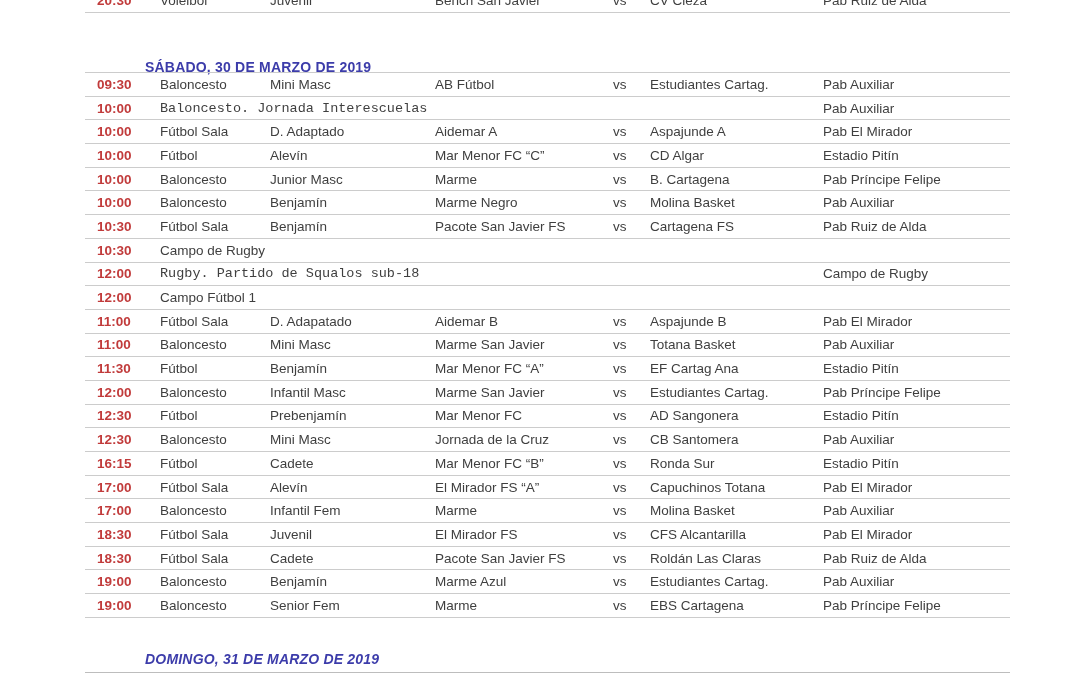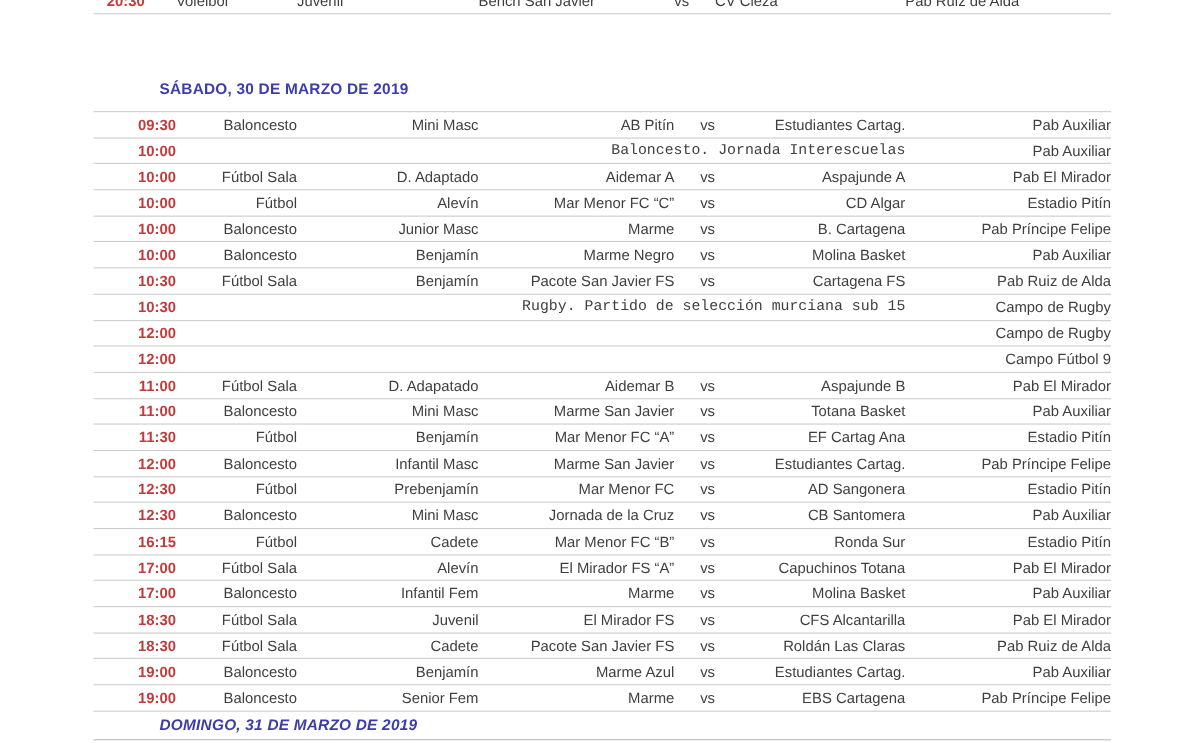--- a/index.html
+++ b/index.html
@@ -7,28 +7,28 @@
     width:1080px;height:675px;position:relative;overflow:hidden;
     background:#ffffff;
     font-family:"Liberation Sans","DejaVu Sans",sans-serif;
     font-size:13.5px;color:var(--text-color,#3f3f3f);
   }
   .day-header{
     position:absolute;left:145px;
     font-weight:bold;font-size:14px;letter-spacing:.2px;
     color:var(--header-color,#3c3caa);white-space:nowrap;
   }
-  #saturday-header{top:72px;}
+  #saturday-header{top:59px;}
   #sunday-header{top:651px;font-style:italic;}
   .sched-table{
     position:absolute;left:85px;width:925px;
     border-top:1px solid var(--border-color,#cccccc);
   }
   #top-partial-table{top:-11px;border-top:none;}
-  #saturday-table{top:101px;text-align:right;}
+  #saturday-table{top:72px;}
   .row{
     display:flex;align-items:center;box-sizing:border-box;
     height:23.7px;border-bottom:1px solid var(--border-color,#cccccc);
   }
   .cell{white-space:nowrap;display:block;}
   .c-time{width:75px;padding-left:12px;box-sizing:border-box;
     color:var(--time-color,#c13b3b);font-weight:bold;}
   .c-sport{width:110px;}
   .c-category{width:165px;}
   .c-team1{width:178px;}
@@ -56,21 +56,21 @@
   </div>
 </div>
 
 <div class="day-header" id="saturday-header">SÁBADO, 30 DE MARZO DE 2019</div>
 
 <div class="sched-table" id="saturday-table">
     <div class="row">
       <span class="cell c-time">09:30</span>
       <span class="cell c-sport">Baloncesto</span>
       <span class="cell c-category">Mini Masc</span>
-      <span class="cell c-team1">AB Pitín</span>
+      <span class="cell c-team1">AB Fútbol</span>
       <span class="cell c-vs">vs</span>
       <span class="cell c-team2">Estudiantes Cartag.</span>
       <span class="cell c-venue">Pab Auxiliar</span>
     </div>
     <div class="row">
       <span class="cell c-time">10:00</span>
       <span class="cell c-span">Baloncesto. Jornada Interescuelas</span>
       <span class="cell c-venue">Pab Auxiliar</span>
     </div>
     <div class="row">
@@ -113,30 +113,30 @@
       <span class="cell c-time">10:30</span>
       <span class="cell c-sport">Fútbol Sala</span>
       <span class="cell c-category">Benjamín</span>
       <span class="cell c-team1">Pacote San Javier FS</span>
       <span class="cell c-vs">vs</span>
       <span class="cell c-team2">Cartagena FS</span>
       <span class="cell c-venue">Pab Ruiz de Alda</span>
     </div>
     <div class="row">
       <span class="cell c-time">10:30</span>
-      <span class="cell c-span">Rugby. Partido de selección murciana sub 15</span>
       <span class="cell c-venue">Campo de Rugby</span>
     </div>
     <div class="row">
       <span class="cell c-time">12:00</span>
+      <span class="cell c-span">Rugby. Partido de Squalos sub-18</span>
       <span class="cell c-venue">Campo de Rugby</span>
     </div>
     <div class="row">
       <span class="cell c-time">12:00</span>
-      <span class="cell c-venue">Campo Fútbol 9</span>
+      <span class="cell c-venue">Campo Fútbol 1</span>
     </div>
     <div class="row">
       <span class="cell c-time">11:00</span>
       <span class="cell c-sport">Fútbol Sala</span>
       <span class="cell c-category">D. Adapatado</span>
       <span class="cell c-team1">Aidemar B</span>
       <span class="cell c-vs">vs</span>
       <span class="cell c-team2">Aspajunde B</span>
       <span class="cell c-venue">Pab El Mirador</span>
     </div>

